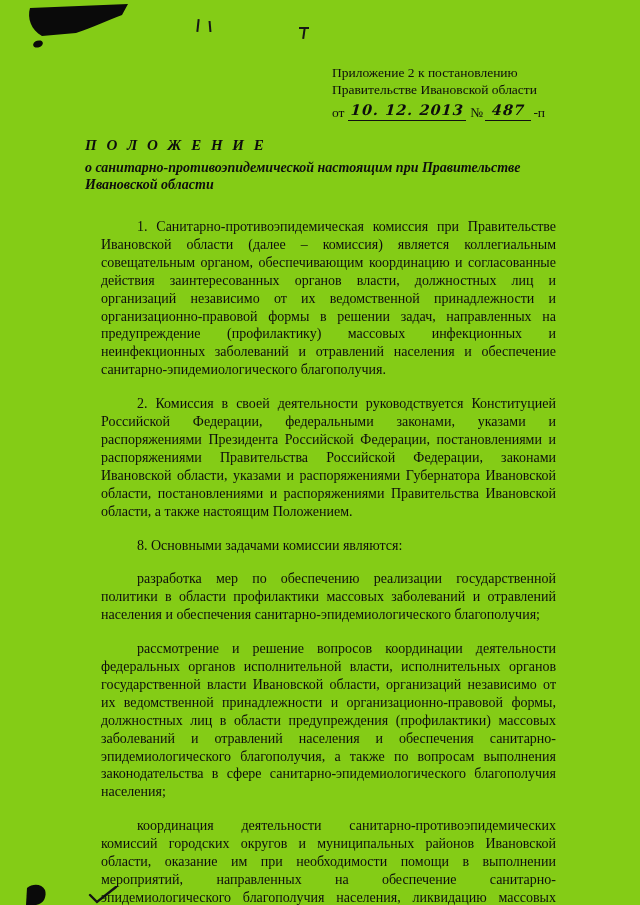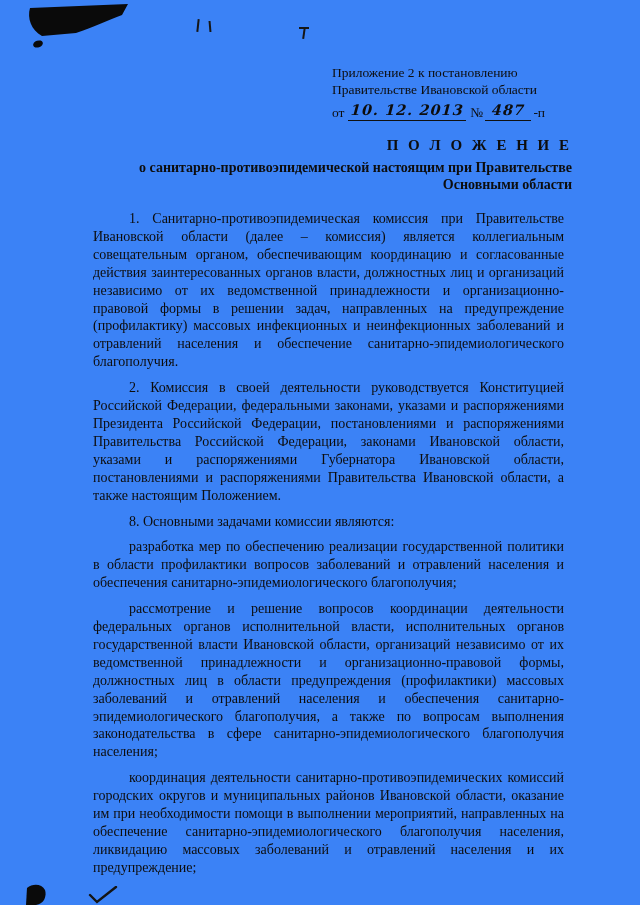--- a/index.html
+++ b/index.html
@@ -1,21 +1,21 @@
 <!DOCTYPE html>
 <html><head>
 <meta charset="utf-8">
 <style>
   html, body { margin: 0; padding: 0; background: #e8e8e8; }
   .page {
     position: relative;
     width: 640px;
     height: 905px;
     margin: 0 auto;
-    background: #3b82f6;
+    background: #84cc16;
     color: #0d0d0d;
     font-family: "Liberation Serif", serif;
     overflow: hidden;
   }
 
   
   .header-block {
     position: absolute;
     top: 64px;
     left: 332px;
@@ -43,43 +43,44 @@
     transform: skewX(-4deg);
     display: inline-block;
   }
 
   
   .title-block {
     position: absolute;
     top: 137px;
     left: 85px;
     width: 487px;
-    text-align: right;
+    text-align: left;
     font-weight: bold;
     font-size: 14px;
     line-height: 17px;
+    font-style: italic;
   }
   .title-main {
     font-size: 15px;
     letter-spacing: 3px;
     margin-bottom: 5px;
   }
 
   
   .body-block {
     position: absolute;
     top: 202px;
     left: 85px;
     width: 487px;
     font-size: 14px;
     line-height: 17.9px;
     text-align: justify;
   }
   .para {
-    margin: 8px;
+    margin: 16px;
     text-indent: 36px;
   }
 
   
   .artifact { position: absolute; pointer-events: none; }
   .tick {
     position: absolute;
     background: #161616;
   }
 </style>
@@ -110,25 +111,25 @@
     <div>Приложение 2 к постановлению</div>
     <div>Правительстве Ивановской области</div>
     <div class="header-line3">
       <span>от</span><span class="fill-line fill-date"><span class="hand">10. 12. 2013</span></span><span>№</span><span class="fill-line fill-number"><span class="hand">487</span></span><span>-п</span>
     </div>
   </div>
 
   <div class="title-block">
     <div class="title-main">П О Л О Ж Е Н И Е</div>
     <div>о санитарно-противоэпидемической настоящим при Правительстве</div>
-    <div>Основными области</div>
+    <div>Ивановской области</div>
   </div>
 
   <div class="body-block">
     <p class="para">1. Санитарно-противоэпидемическая комиссия при Правительстве Ивановской области (далее – комиссия) является коллегиальным совещательным органом, обеспечивающим координацию и согласованные действия заинтересованных органов власти, должностных лиц и организаций независимо от их ведомственной принадлежности и организационно-правовой формы в решении задач, направленных на предупреждение (профилактику) массовых инфекционных и неинфекционных заболеваний и отравлений населения и обеспечение санитарно-эпидемиологического благополучия.</p>
     <p class="para">2. Комиссия в своей деятельности руководствуется Конституцией Российской Федерации, федеральными законами, указами и распоряжениями Президента Российской Федерации, постановлениями и распоряжениями Правительства Российской Федерации, законами Ивановской области, указами и распоряжениями Губернатора Ивановской области, постановлениями и распоряжениями Правительства Ивановской области, а также настоящим Положением.</p>
     <p class="para">8. Основными задачами комиссии являются:</p>
-    <p class="para">разработка мер по обеспечению реализации государственной политики в области профилактики вопросов заболеваний и отравлений населения и обеспечения санитарно-эпидемиологического благополучия;</p>
+    <p class="para">разработка мер по обеспечению реализации государственной политики в области профилактики массовых заболеваний и отравлений населения и обеспечения санитарно-эпидемиологического благополучия;</p>
     <p class="para">рассмотрение и решение вопросов координации деятельности федеральных органов исполнительной власти, исполнительных органов государственной власти Ивановской области, организаций независимо от их ведомственной принадлежности и организационно-правовой формы, должностных лиц в области предупреждения (профилактики) массовых заболеваний и отравлений населения и обеспечения санитарно-эпидемиологического благополучия, а также по вопросам выполнения законодательства в сфере санитарно-эпидемиологического благополучия населения;</p>
     <p class="para">координация деятельности санитарно-противоэпидемических комиссий городских округов и муниципальных районов Ивановской области, оказание им при необходимости помощи в выполнении мероприятий, направленных на обеспечение санитарно-эпидемиологического благополучия населения, ликвидацию массовых заболеваний и отравлений населения и их предупреждение;</p>
   </div>
 
 </div>
 
 </body></html>

